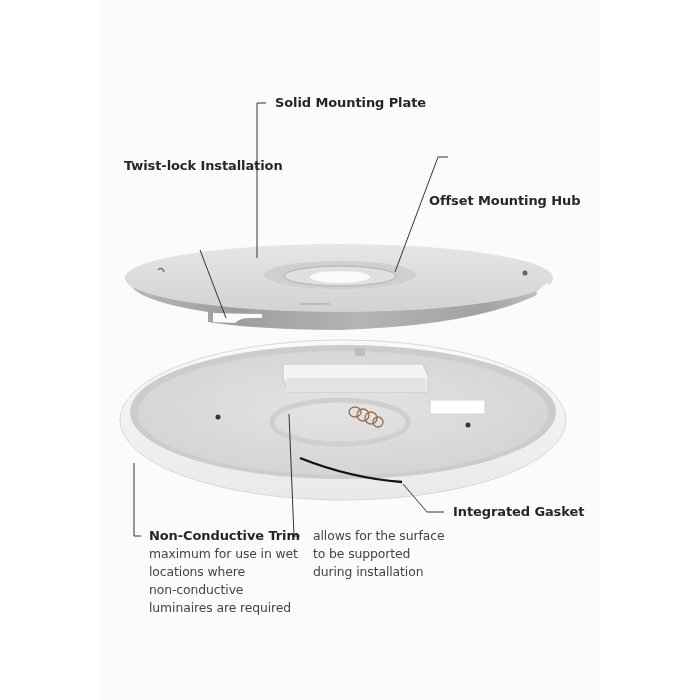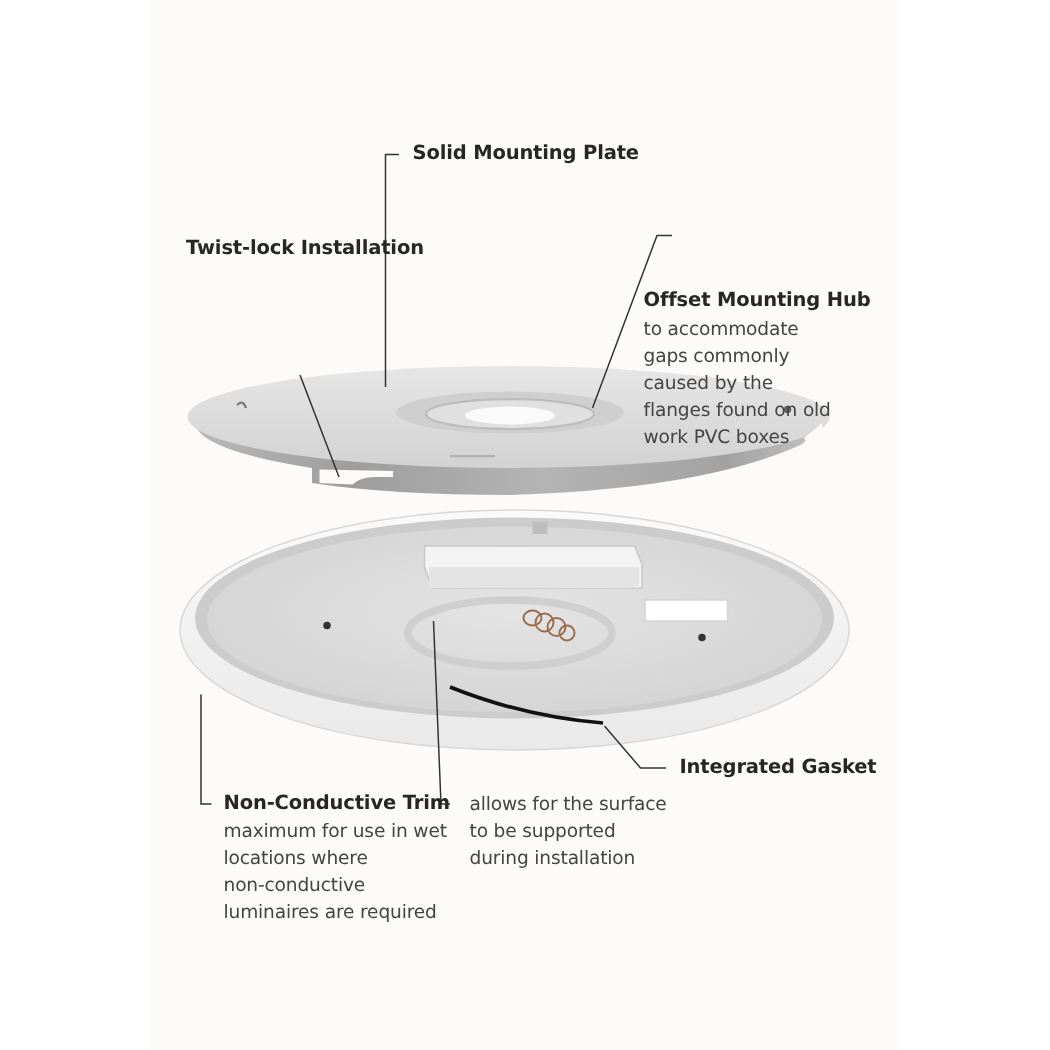--- a/index.html
+++ b/index.html
@@ -96,25 +96,20 @@
 <div class="callout" style="left:275px; top:94px;">
   <span class="ttl">Solid Mounting Plate</span>
 </div>
 
 <div class="callout" style="left:124px; top:157px;">
   <span class="ttl">Twist-lock Installation</span>
 </div>
 
 <div class="callout" style="left:429px; top:147px;margin-top:45px;">
   <span class="ttl">Offset Mounting Hub</span>
-  <span class="desc">to accommodate
-gaps commonly
-caused by the
-flanges found on old
-work PVC boxes</span>
 </div>
 
 <div class="callout" style="left:149px; top:527px;">
   <span class="ttl">Non-Conductive Trim</span>
   <span class="desc">maximum for use in wet
 locations where
 non-conductive
 luminaires are required</span>
 </div>
 

